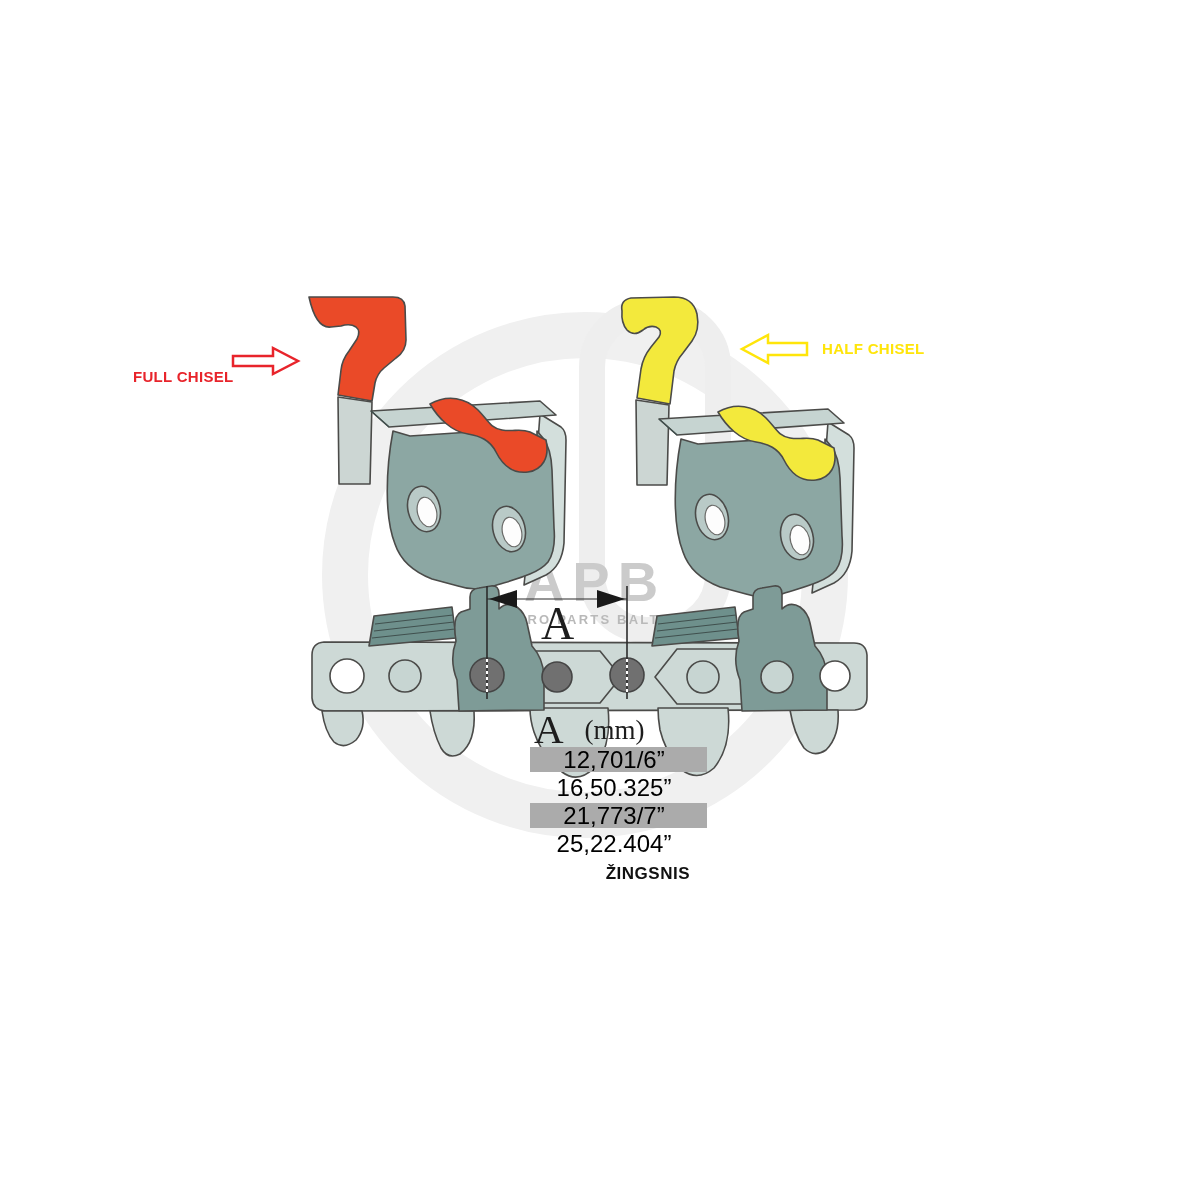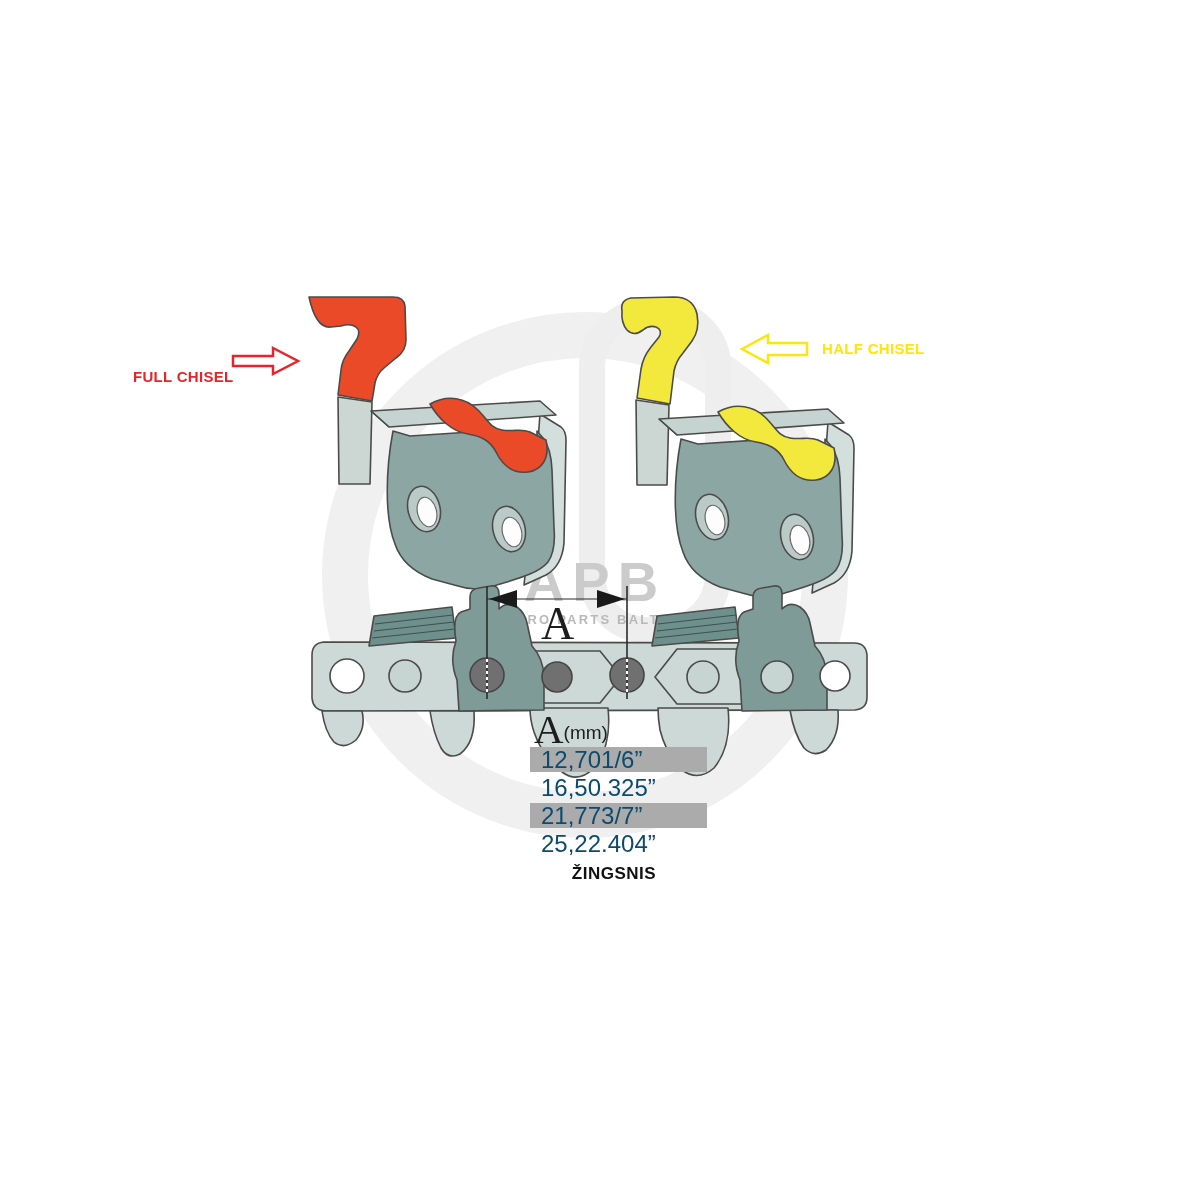--- a/index.html
+++ b/index.html
@@ -8,26 +8,26 @@
   svg{position:absolute;left:0;top:0;}
   .outl{stroke:#4b4b49;stroke-width:1.6;stroke-linejoin:round;}
   .thin{stroke:#40504e;stroke-width:1.2;fill:none;}
   .label{position:absolute;font-weight:bold;font-size:15px;letter-spacing:.3px;}
   .label.full{left:133px;top:368px;color:var(--full-chisel-red,#e8242b);}
   .label.half{left:822px;top:340px;color:var(--half-chisel-yellow,#ffe50a);text-align:center;}
   .dimA{position:absolute;left:541px;top:597px;font-family:"Liberation Serif",serif;
         font-size:46px;color:#1d1d1d;}
   .thead{position:absolute;left:534px;top:705px;color:#1d1d1d;white-space:nowrap;}
   .thead .thA{font-family:"Liberation Serif",serif;font-size:41px;}
-  .thead .thmm{font-size:19px;position:relative;top:-4px;margin-left:0;}
+  .thead .thmm{font-size:27px;position:relative;top:-4px;margin-left:21px;font-family:Liberation Serif, serif;}
   .trow{position:absolute;left:530px;width:177px;height:25px;display:flex;
-        justify-content:flex-start;align-items:center;padding:0 20px 0 11px;
-        box-sizing:border-box;font-size:24px;color:#0c4a6e;}
+        justify-content:center;align-items:center;padding:0 20px 0 11px;
+        box-sizing:border-box;font-size:24px;color:#000000;}
   .trow.hl{background:var(--row-highlight-gray,#ababab);}
-  .caption{position:absolute;left:538px;top:864px;width:152px;text-align:center;
+  .caption{position:absolute;left:538px;top:864px;width:152px;text-align:right;
            font-size:17px;font-weight:bold;color:#111;letter-spacing:.5px;}
   .wm-logo{font-family:"Liberation Sans",sans-serif;font-weight:bold;font-size:56px;
            letter-spacing:8px;fill:#cbcbcb;}
   .wm-tag{font-family:"Liberation Sans",sans-serif;font-weight:bold;font-size:13px;
           letter-spacing:2.2px;fill:#b9b9b9;}
 </style>
 </head>
 <body>
 
 <div class="canvas">

